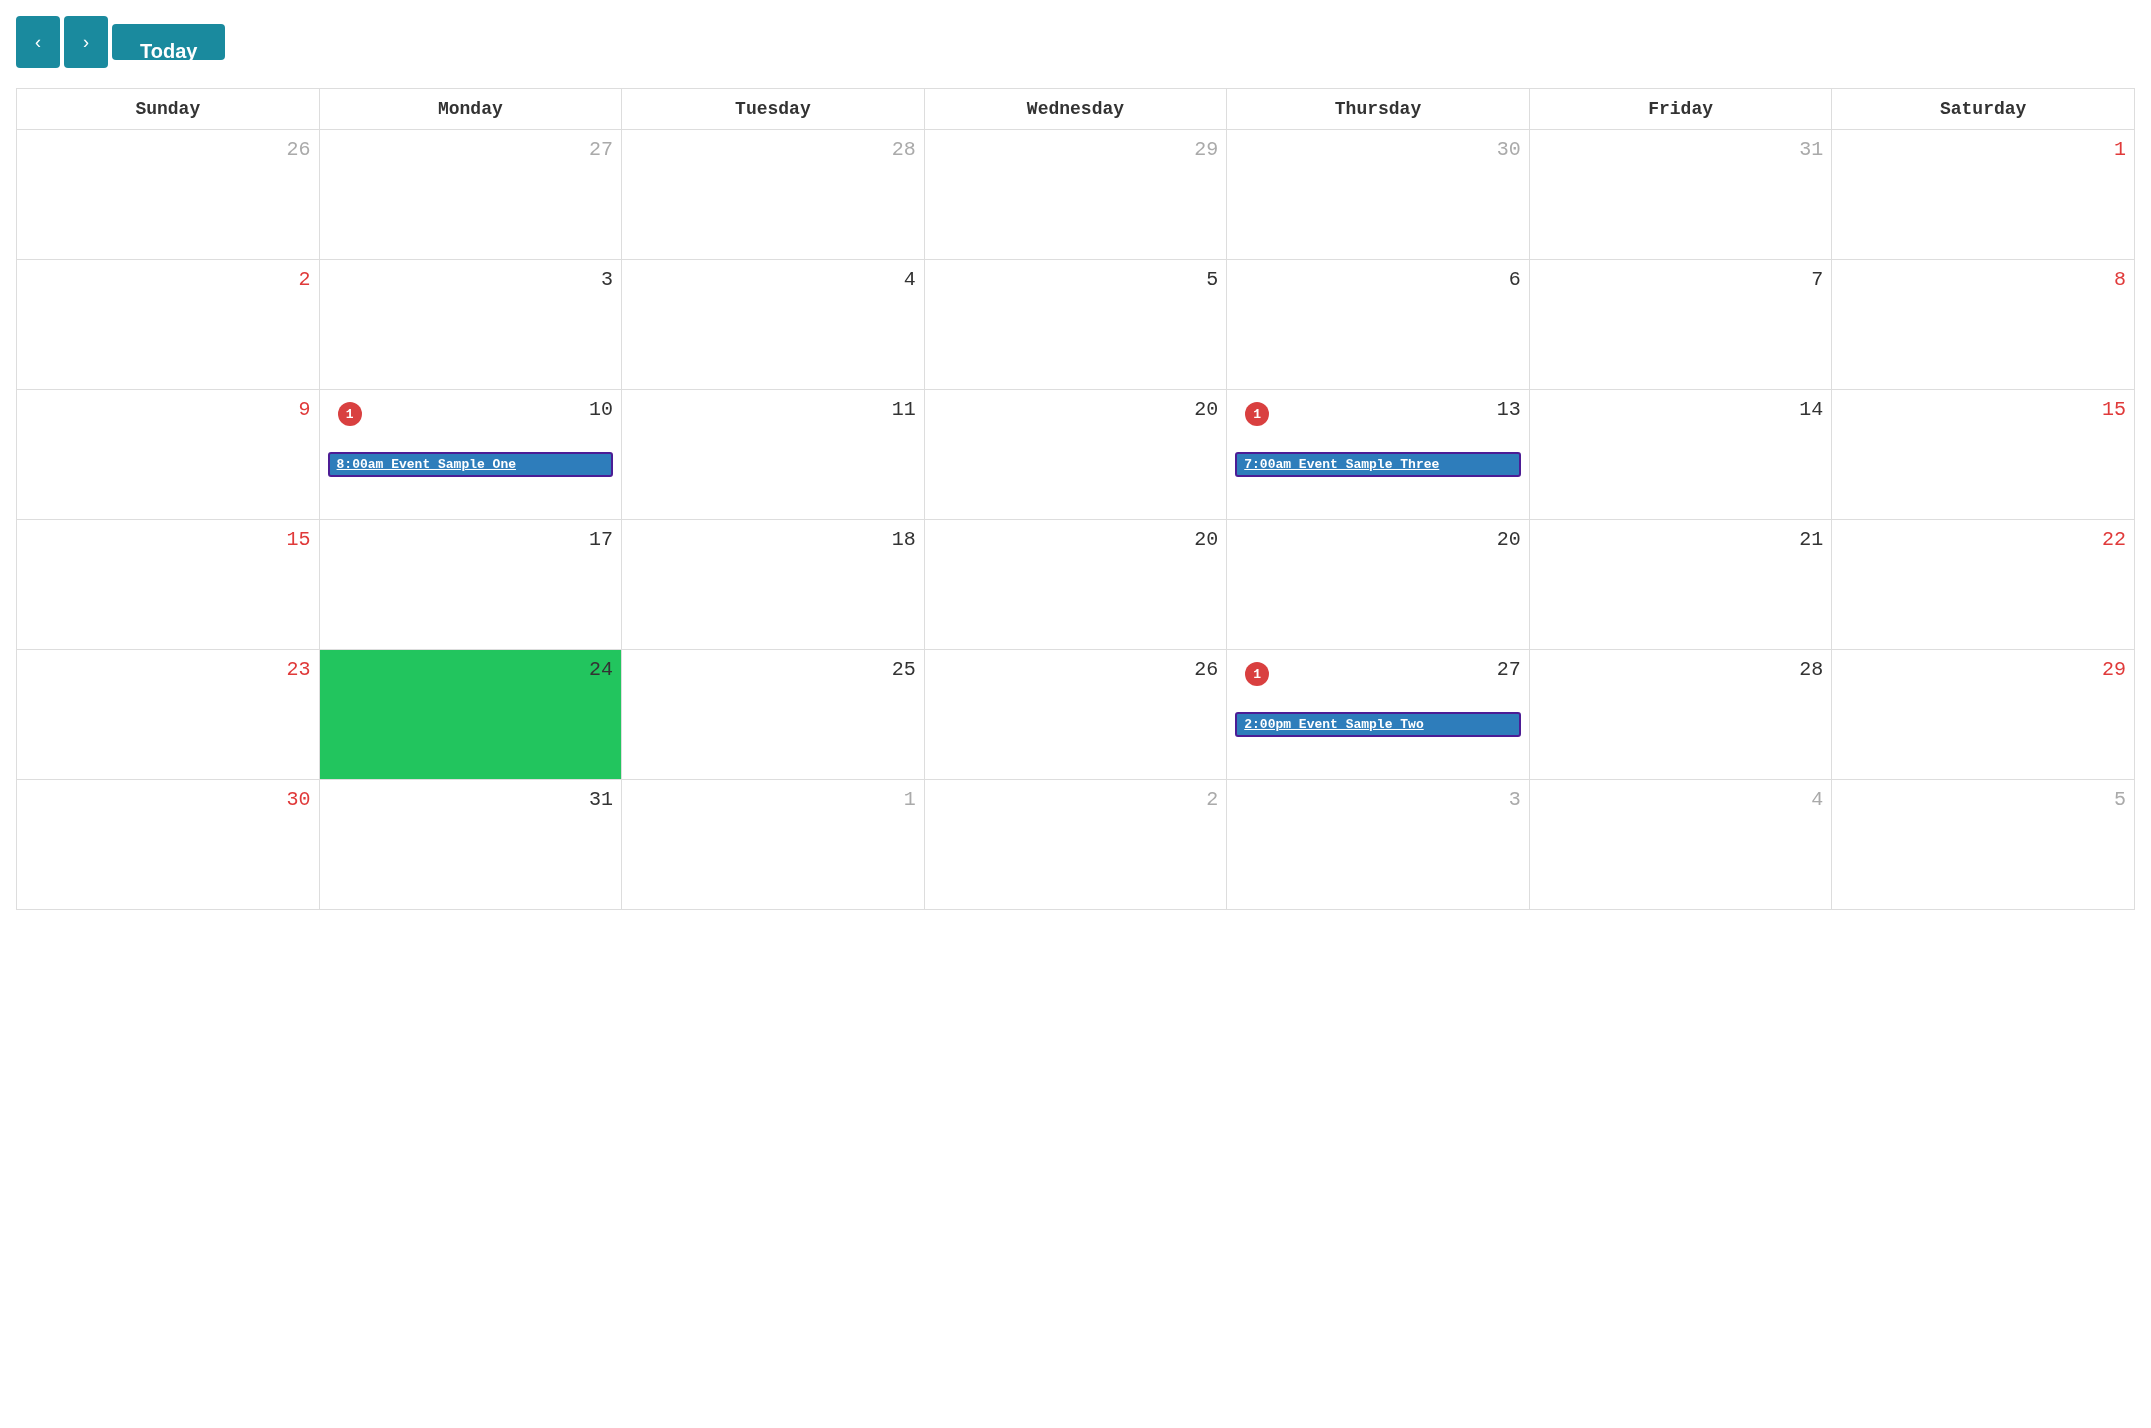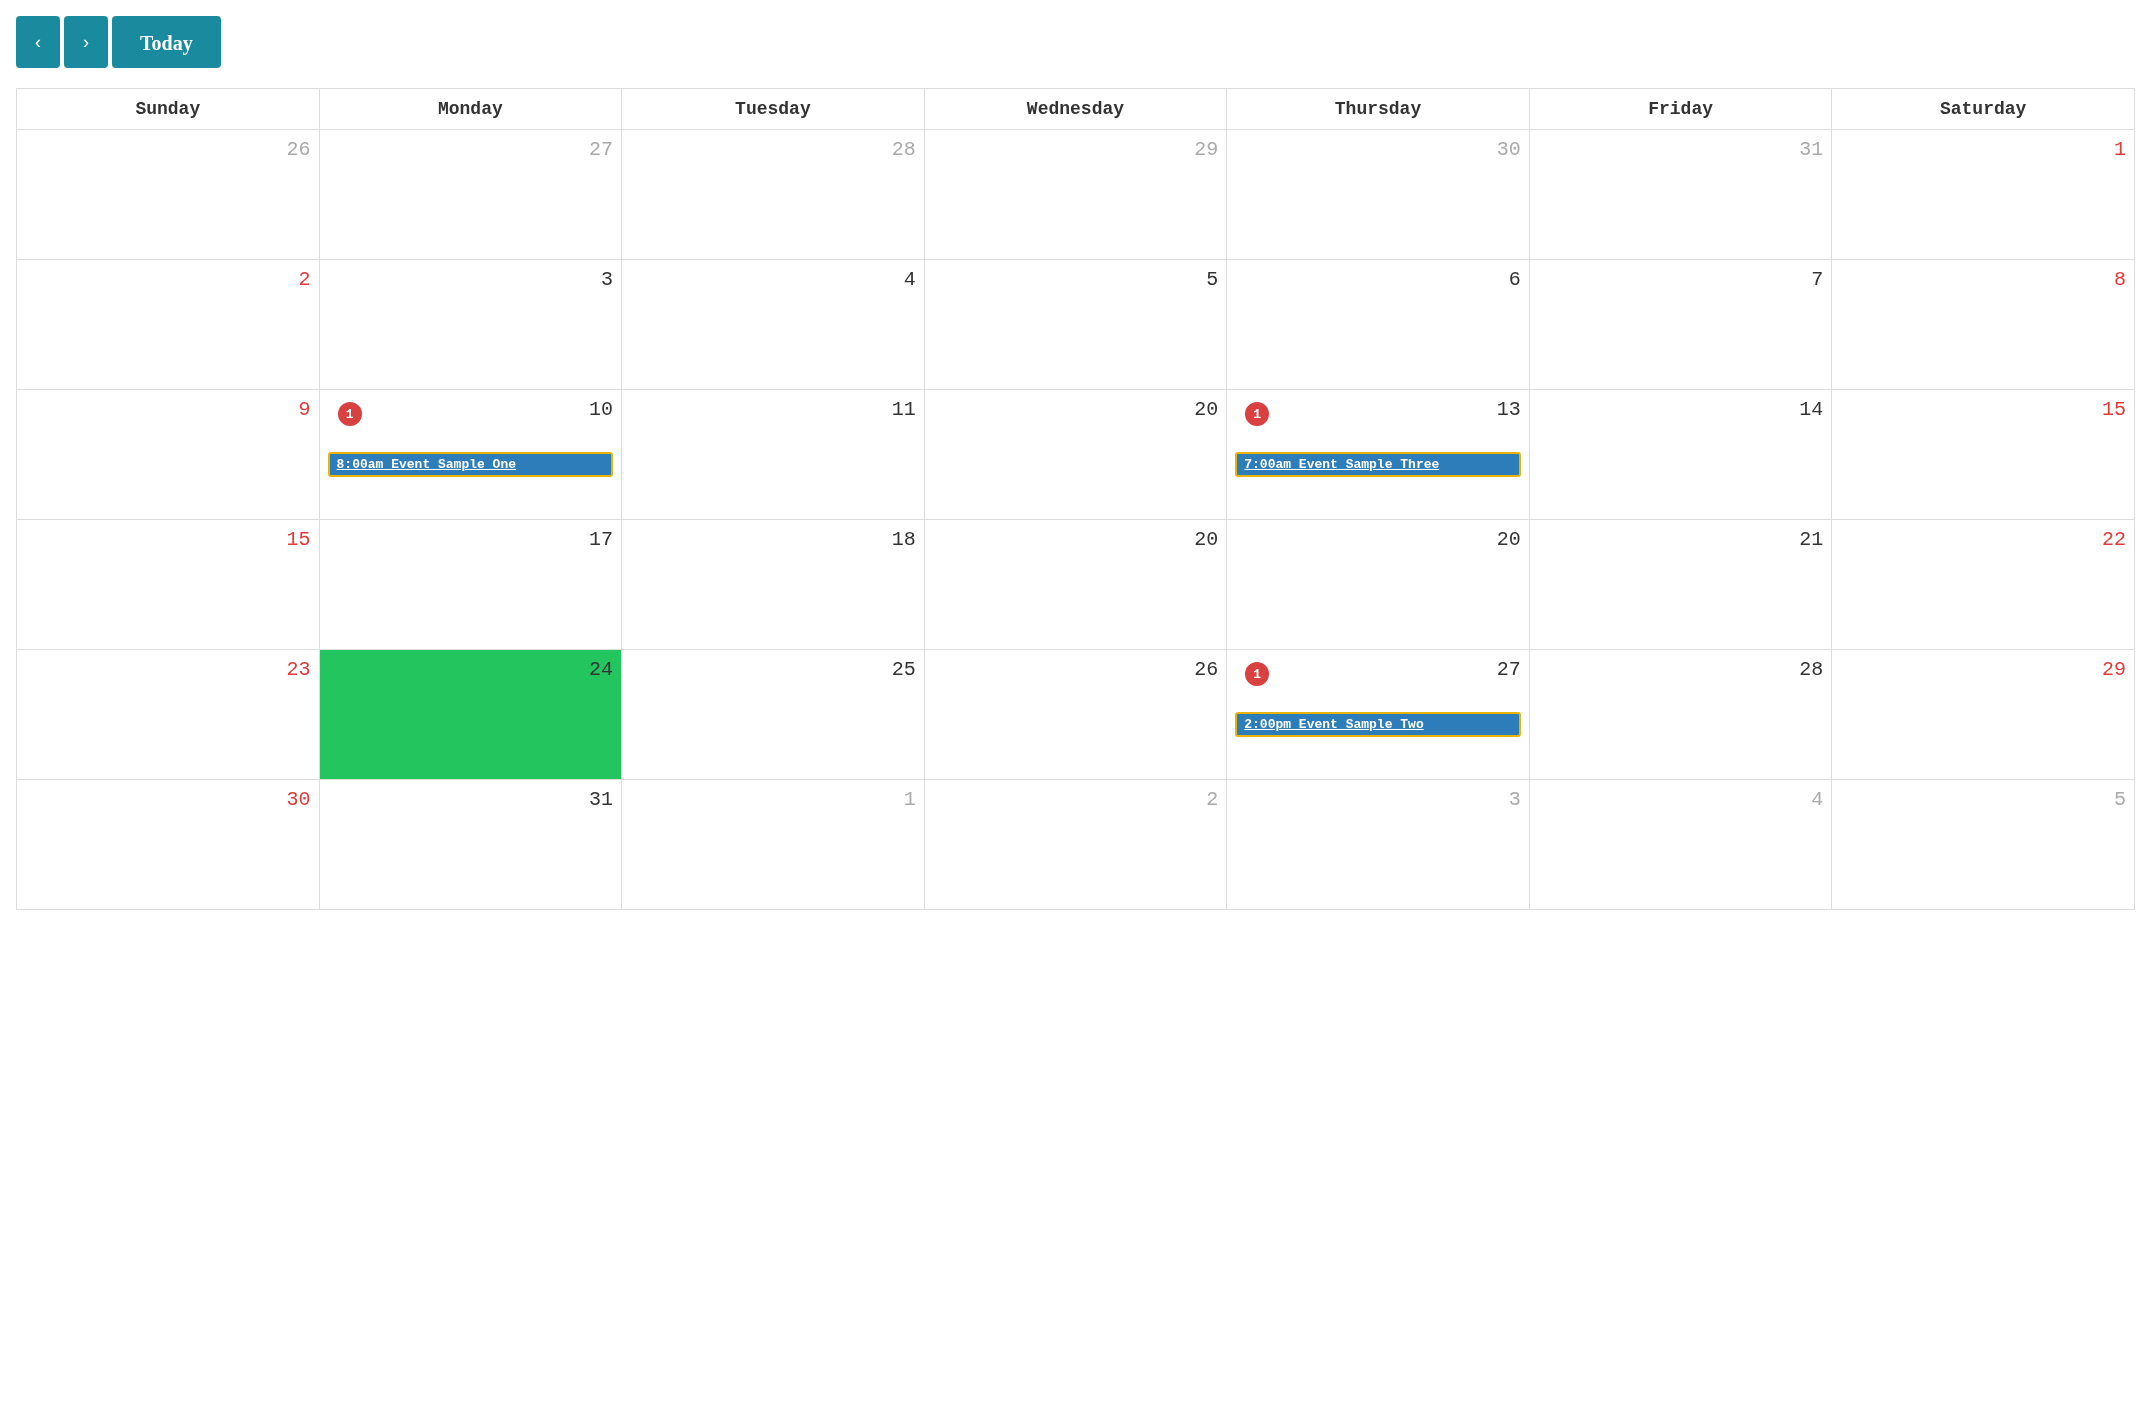--- a/index.html
+++ b/index.html
@@ -25,25 +25,24 @@
       font-size: 18px;
       cursor: pointer;
       display: flex; align-items: center; justify-content: center;
     }
     .today-btn {
       background: #1a8a9e;
       color: #fff;
       border: none;
       border-radius: 4px;
       padding: 16px 28px;
-      height: 52px;
+      height: 36px;
       font-size: 20px;
       font-weight: bold;
       cursor: pointer;
-      font-family: Liberation Serif, serif;
     }
     .toolbar-right { display: flex; align-items: center; gap: 0; }
     .view-btn {
       background: #1a8a9e;
       color: #fff;
       border: none;
       padding: 0 30px;
       height: 52px;
       font-size: 20px;
       font-weight: bold;
@@ -125,21 +124,21 @@
       font-size: 13px;
       font-weight: bold;
       border-radius: 3px;
       padding: 3px 7px;
       margin-top: 28px;
       cursor: pointer;
       white-space: nowrap;
       overflow: hidden;
       text-overflow: ellipsis;
       text-decoration: underline;
-      border: 2px solid #eab308;
+      border: 2px solid #4c1d95;
     }
 
     .day-cell-inner {
       position: relative;
       height: 100%;
     }
   </style>
 </head>
 <body>
 

